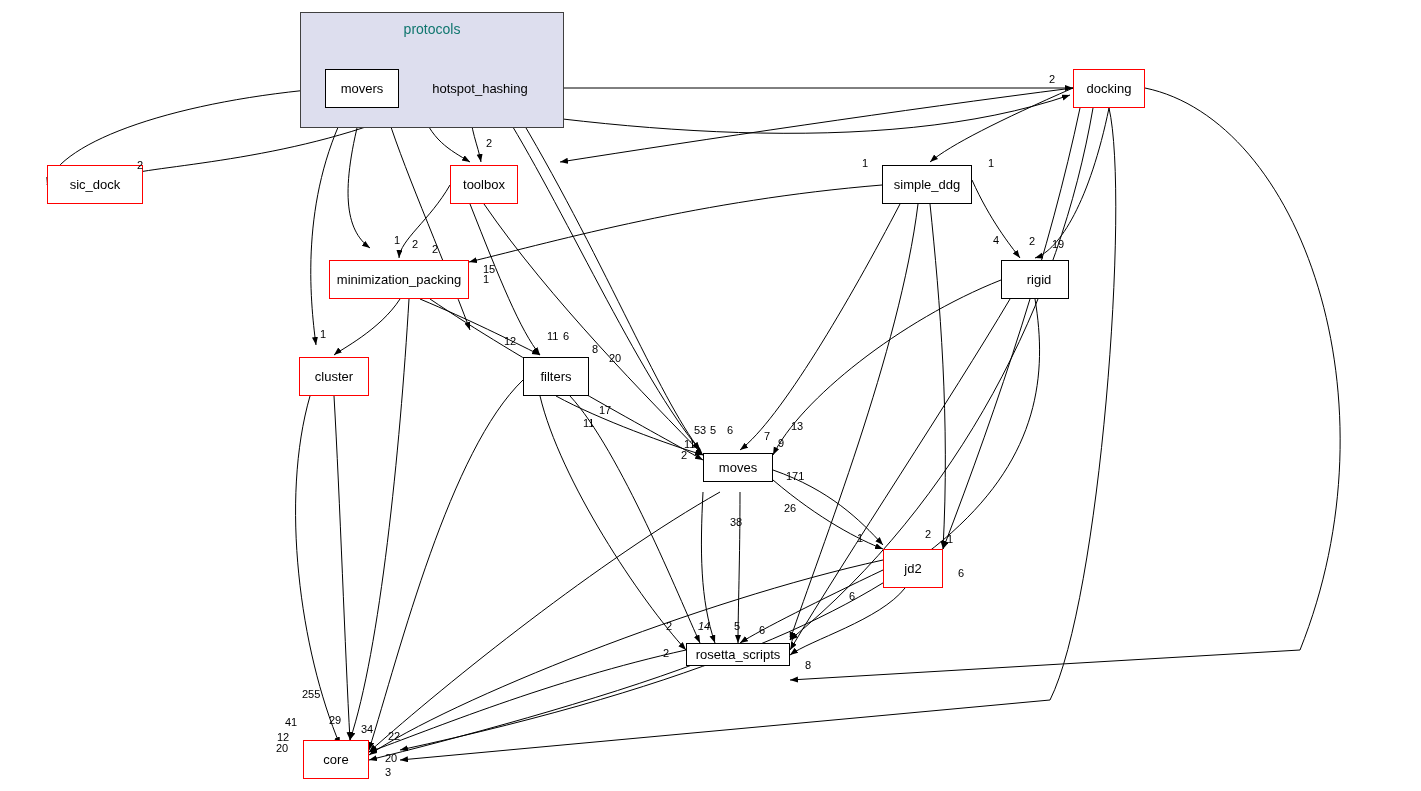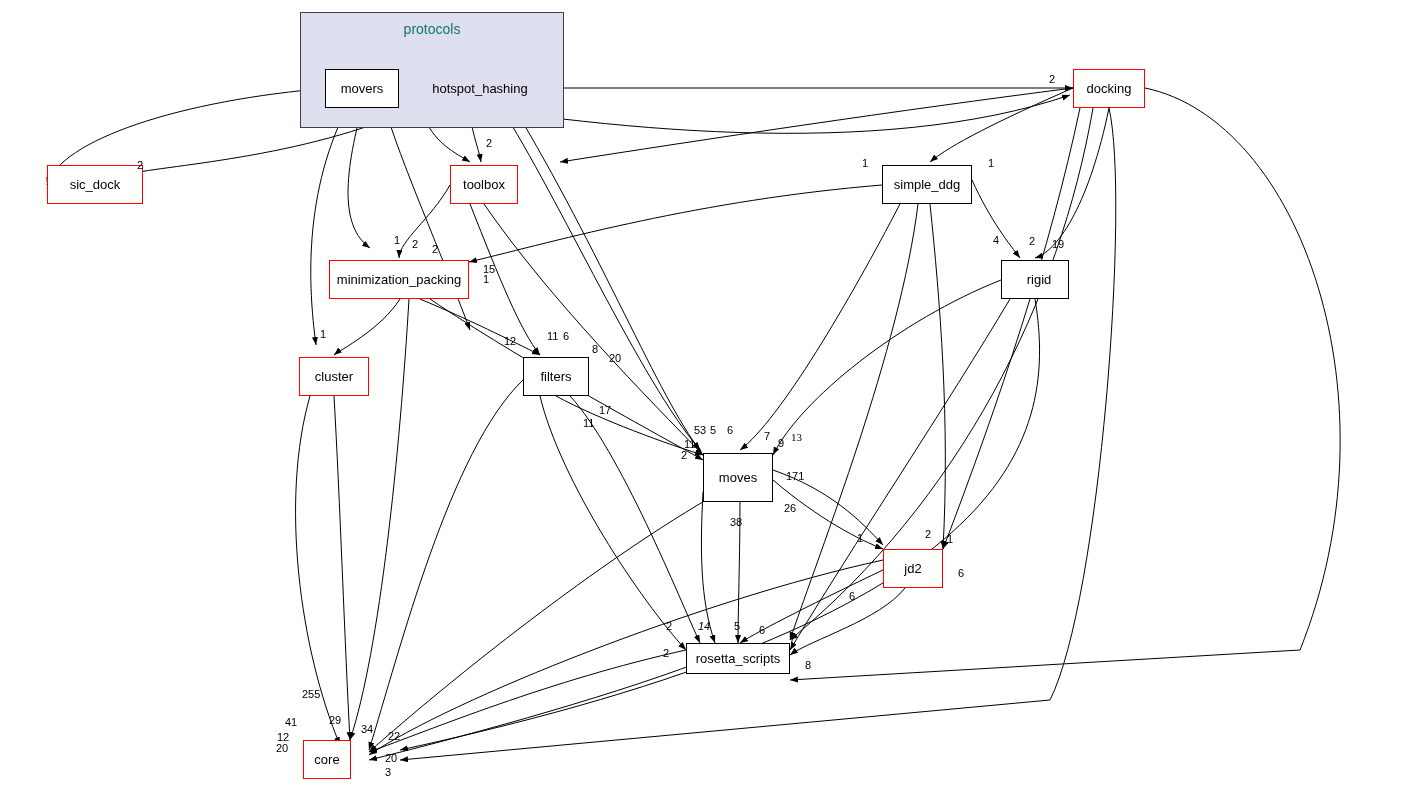--- a/index.html
+++ b/index.html
@@ -157,30 +157,30 @@
       </div>
       <div class="node red" style="left: 329px; top: 260px; width: 140px; height: 39px;">
         <span>minimization_packing</span>
       </div>
       <div class="node red" style="left: 299px; top: 357px; width: 70px; height: 39px; justify-content: center;">
         <span>cluster</span>
       </div>
       <div class="node" style="left: 523px; top: 357px; width: 66px; height: 39px;">
         <span>filters</span>
       </div>
-      <div class="node" style="left: 703px; top: 453px; width: 70px; height: 49px;">
+      <div class="node" style="left: 703px; top: 453px; width: 70px; height: 29px;">
         <span>moves</span>
       </div>
       <div class="node red" style="left: 883px; top: 549px; width: 60px; height: 39px;">
         <span>jd2</span>
       </div>
-      <div class="node" style="left: 686px; top: 643px; width: 104px; height: 31px;">
+      <div class="node" style="left: 686px; top: 643px; width: 104px; height: 23px;">
         <span>rosetta_scripts</span>
       </div>
-      <div class="node red" style="left: 303px; top: 740px; width: 48px; height: 39px;">
+      <div class="node red" style="left: 303px; top: 740px; width: 66px; height: 39px;">
         <span>core</span>
       </div>
     </div>
   <div id="labels">
       <div class="edge-label" style="left: 1049px; top: 73px;">2</div>
       <div class="edge-label" style="left: 137px; top: 159px;">2</div>
       <div class="edge-label" style="left: 486px; top: 137px;">2</div>
       <div class="edge-label" style="left: 862px; top: 157px;">1</div>
       <div class="edge-label" style="left: 988px; top: 157px;">1</div>
       <div class="edge-label" style="left: 394px; top: 234px;">1</div>
@@ -197,21 +197,21 @@
       <div class="edge-label" style="left: 563px; top: 330px;">6</div>
       <div class="edge-label" style="left: 592px; top: 343px;">8</div>
       <div class="edge-label" style="left: 609px; top: 352px;">20</div>
       <div class="edge-label" style="left: 599px; top: 404px;">17</div>
       <div class="edge-label" style="left: 583px; top: 417px;">11</div>
       <div class="edge-label" style="left: 694px; top: 424px;">53</div>
       <div class="edge-label" style="left: 710px; top: 424px;">5</div>
       <div class="edge-label" style="left: 727px; top: 424px;">6</div>
       <div class="edge-label" style="left: 764px; top: 430px;">7</div>
       <div class="edge-label" style="left: 778px; top: 437px;">9</div>
-      <div class="edge-label" style="left: 791px; top: 431px; font-family: Liberation Serif, serif;">13</div>
+      <div class="edge-label" style="left: 791px; top: 420px;">13</div>
       <div class="edge-label" style="left: 684px; top: 438px;">11</div>
       <div class="edge-label" style="left: 681px; top: 449px;">2</div>
       <div class="edge-label" style="left: 786px; top: 470px;">171</div>
       <div class="edge-label" style="left: 730px; top: 516px;">38</div>
       <div class="edge-label" style="left: 784px; top: 502px;">26</div>
       <div class="edge-label" style="left: 857px; top: 532px;">1</div>
       <div class="edge-label" style="left: 925px; top: 528px;">2</div>
       <div class="edge-label" style="left: 947px; top: 533px;">1</div>
       <div class="edge-label" style="left: 958px; top: 567px;">6</div>
       <div class="edge-label" style="left: 849px; top: 590px;">6</div>

